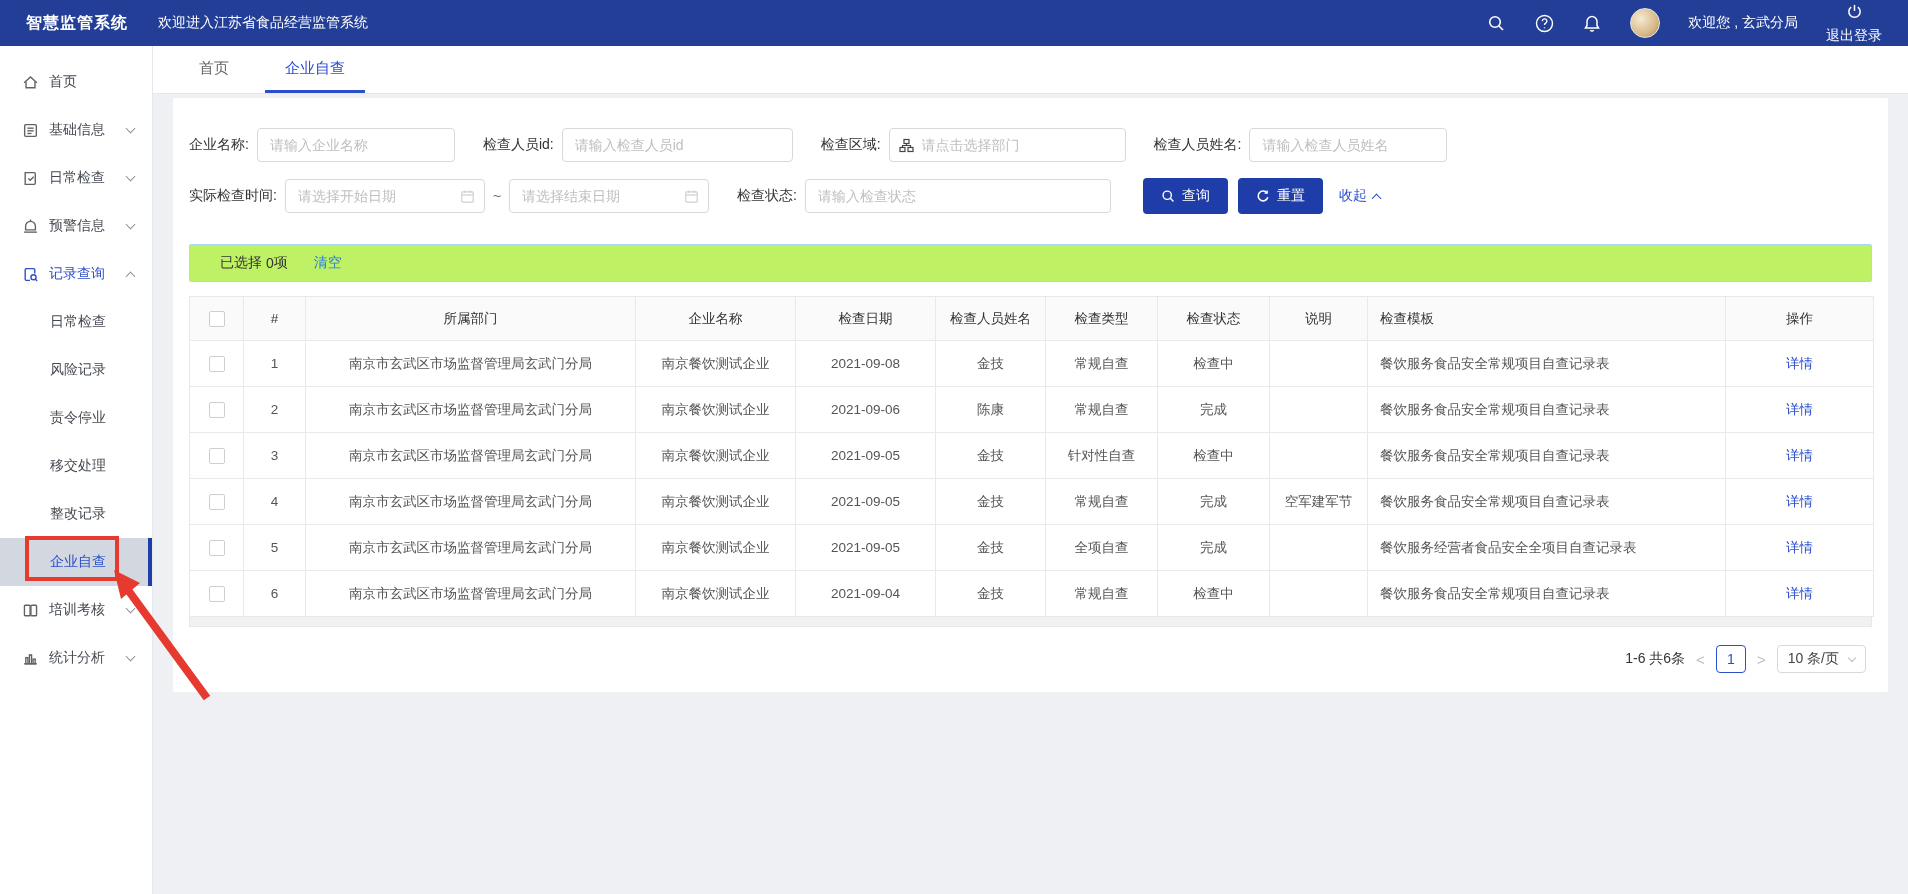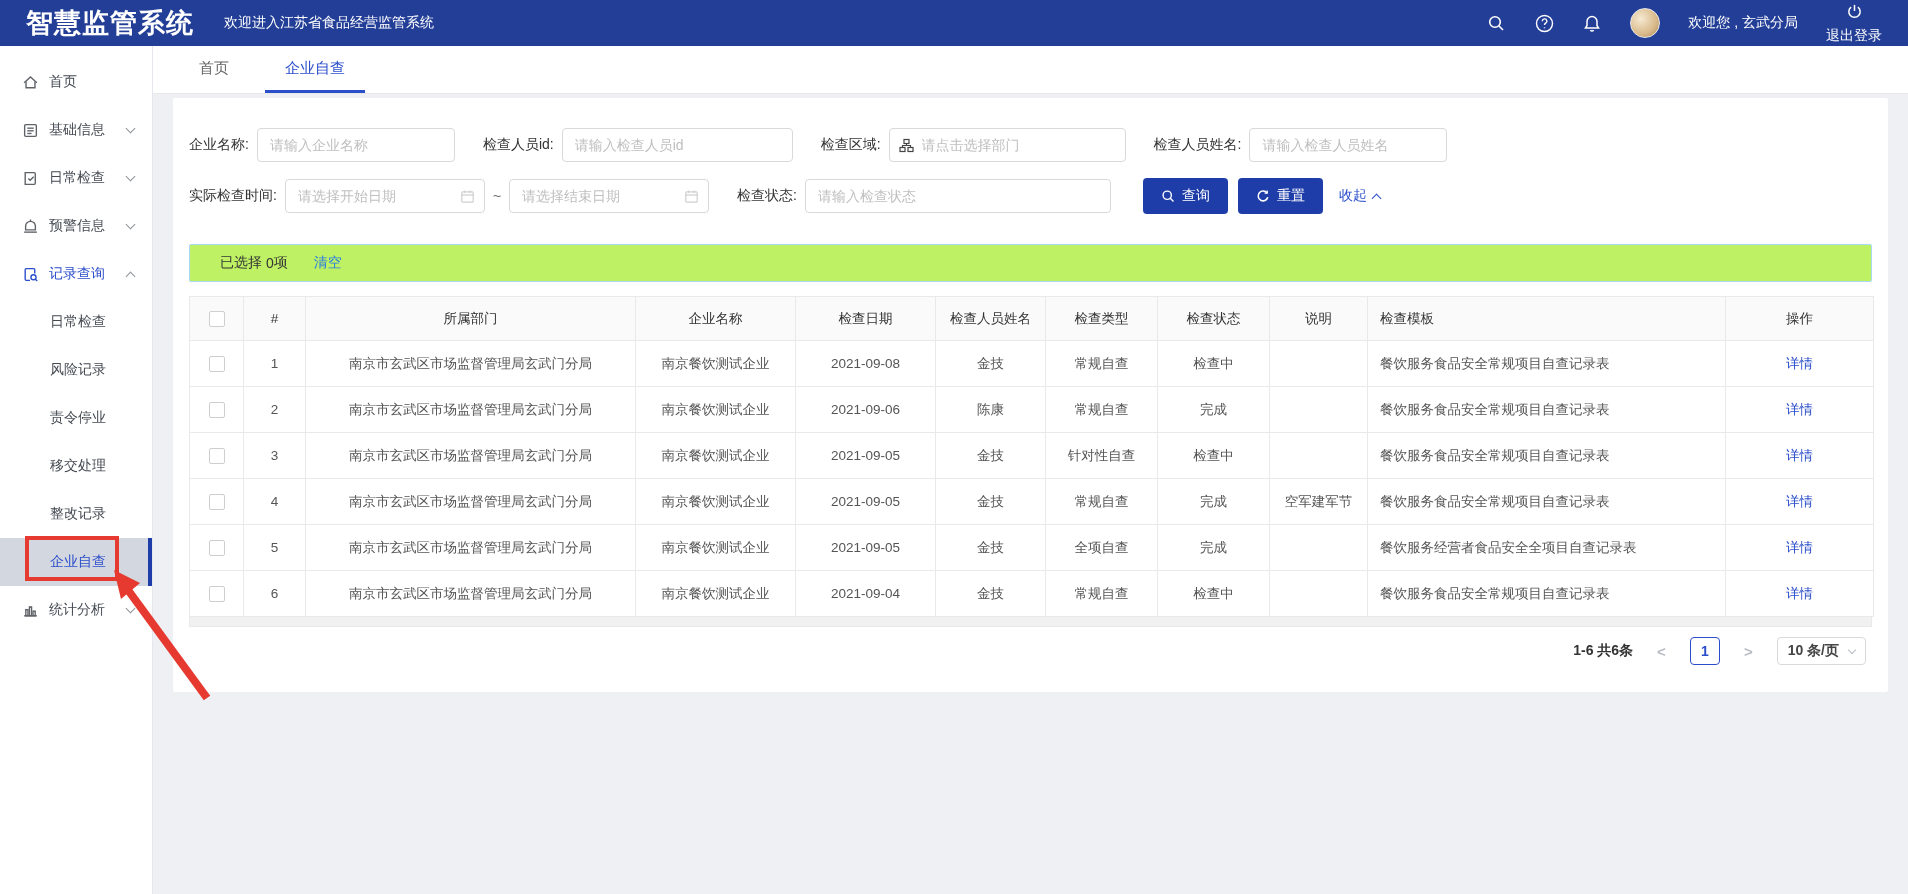--- a/index.html
+++ b/index.html
@@ -10,21 +10,21 @@
     position: relative;
     overflow: hidden;
     color:#333;
   }
   
   .top-header {
     position:absolute; top:0; left:0; right:0; height:46px;
     background:#233e96; color:#fff;
     display:flex; align-items:center; padding:0 26px;
   }
-  .logo { font-size:27px; font-weight:bold; letter-spacing:1px; margin-right:30px; }
+  .logo { font-size:16px; font-weight:bold; letter-spacing:1px; margin-right:30px; }
   .subtitle { font-size:14px; }
   .header-right { margin-left:auto; display:flex; align-items:center; gap:28px; }
   .hicon { width:20px; height:20px; display:inline-flex; align-items:center; justify-content:center; cursor:pointer; }
   .avatar {
     width:30px; height:30px; border-radius:50%;
     background: radial-gradient(circle at 35% 35%, #f5ead2, #d9b98a 60%, #a8severely);
     background: radial-gradient(circle at 35% 35%, #f5ead2, #d9b98a 60%, #a88655);
     border:1px solid #e8e8e8;
   }
   .welcome { font-size:14px;text-align:right; }
@@ -114,22 +114,22 @@
   td { height:46px; }
   th.al-l, td.al-l { text-align:left; padding-left:12px; }
   .cb {
     display:inline-block; width:16px; height:16px; border:1px solid #cfcfcf;
     border-radius:2px; background:#fff; vertical-align:middle; cursor:pointer;
   }
   .link { color:#2b4ecb; cursor:pointer; text-decoration:none; }
   .table-footer-strip { height:10px; background:#f1f1f1; border:1px solid #e9e9e9; border-top:none; }
   
   .pagination {
-    margin-top:10px; display:flex; justify-content:flex-end; align-items:center;
-    gap:24px; font-size:14px; color:#333; padding-right:6px;font-weight:bold;
+    margin-top:18px; display:flex; justify-content:flex-end; align-items:center;
+    gap:11px; font-size:14px; color:#333; padding-right:6px;
   }
   .pg-arrow { color:#b8bcc4; font-size:15px; cursor:pointer; }
   .pg-page {
     width:30px; height:28px; border:1px solid #2b4ecb; border-radius:4px; color:#2b4ecb;
     display:inline-flex; align-items:center; justify-content:center; background:#fff; cursor:pointer;
   }
   .pg-size {
     height:28px; border:1px solid #d9d9d9; border-radius:4px; padding:0 10px;
     display:inline-flex; align-items:center; gap:10px; color:#444; background:#fff; cursor:pointer;
   }
@@ -245,20 +245,30 @@
     <span>责令停业</span>
   </div>
   <div class="sub-item">
     <span>移交处理</span>
   </div>
   <div class="sub-item">
     <span>整改记录</span>
   </div>
   <div class="sub-item active">
     <span>企业自查</span>
+  </div>
+  <div class="menu-item">
+    <span class="micon">
+      <svg width="17" height="17" viewBox="0 0 16 16" fill="none" stroke="#5f6368" stroke-width="1.3">
+          <rect x="2.3" y="3" width="5.3" height="10" rx="0.8"></rect>
+          <rect x="8.4" y="3" width="5.3" height="10" rx="0.8"></rect>
+        </svg>
+    </span>
+    <span>培训考核</span>
+    <span class="chev"></span>
   </div>
   <div class="menu-item">
     <span class="micon">
       <svg width="17" height="17" viewBox="0 0 16 16" fill="none" stroke="#5f6368" stroke-width="1.3">
           <line x1="2" y1="13" x2="14" y2="13"></line>
           <rect x="3.6" y="7.2" width="2" height="5.8"></rect>
           <rect x="7" y="4.6" width="2" height="8.4"></rect>
           <rect x="10.4" y="8.6" width="2" height="4.4"></rect>
         </svg>
     </span>

